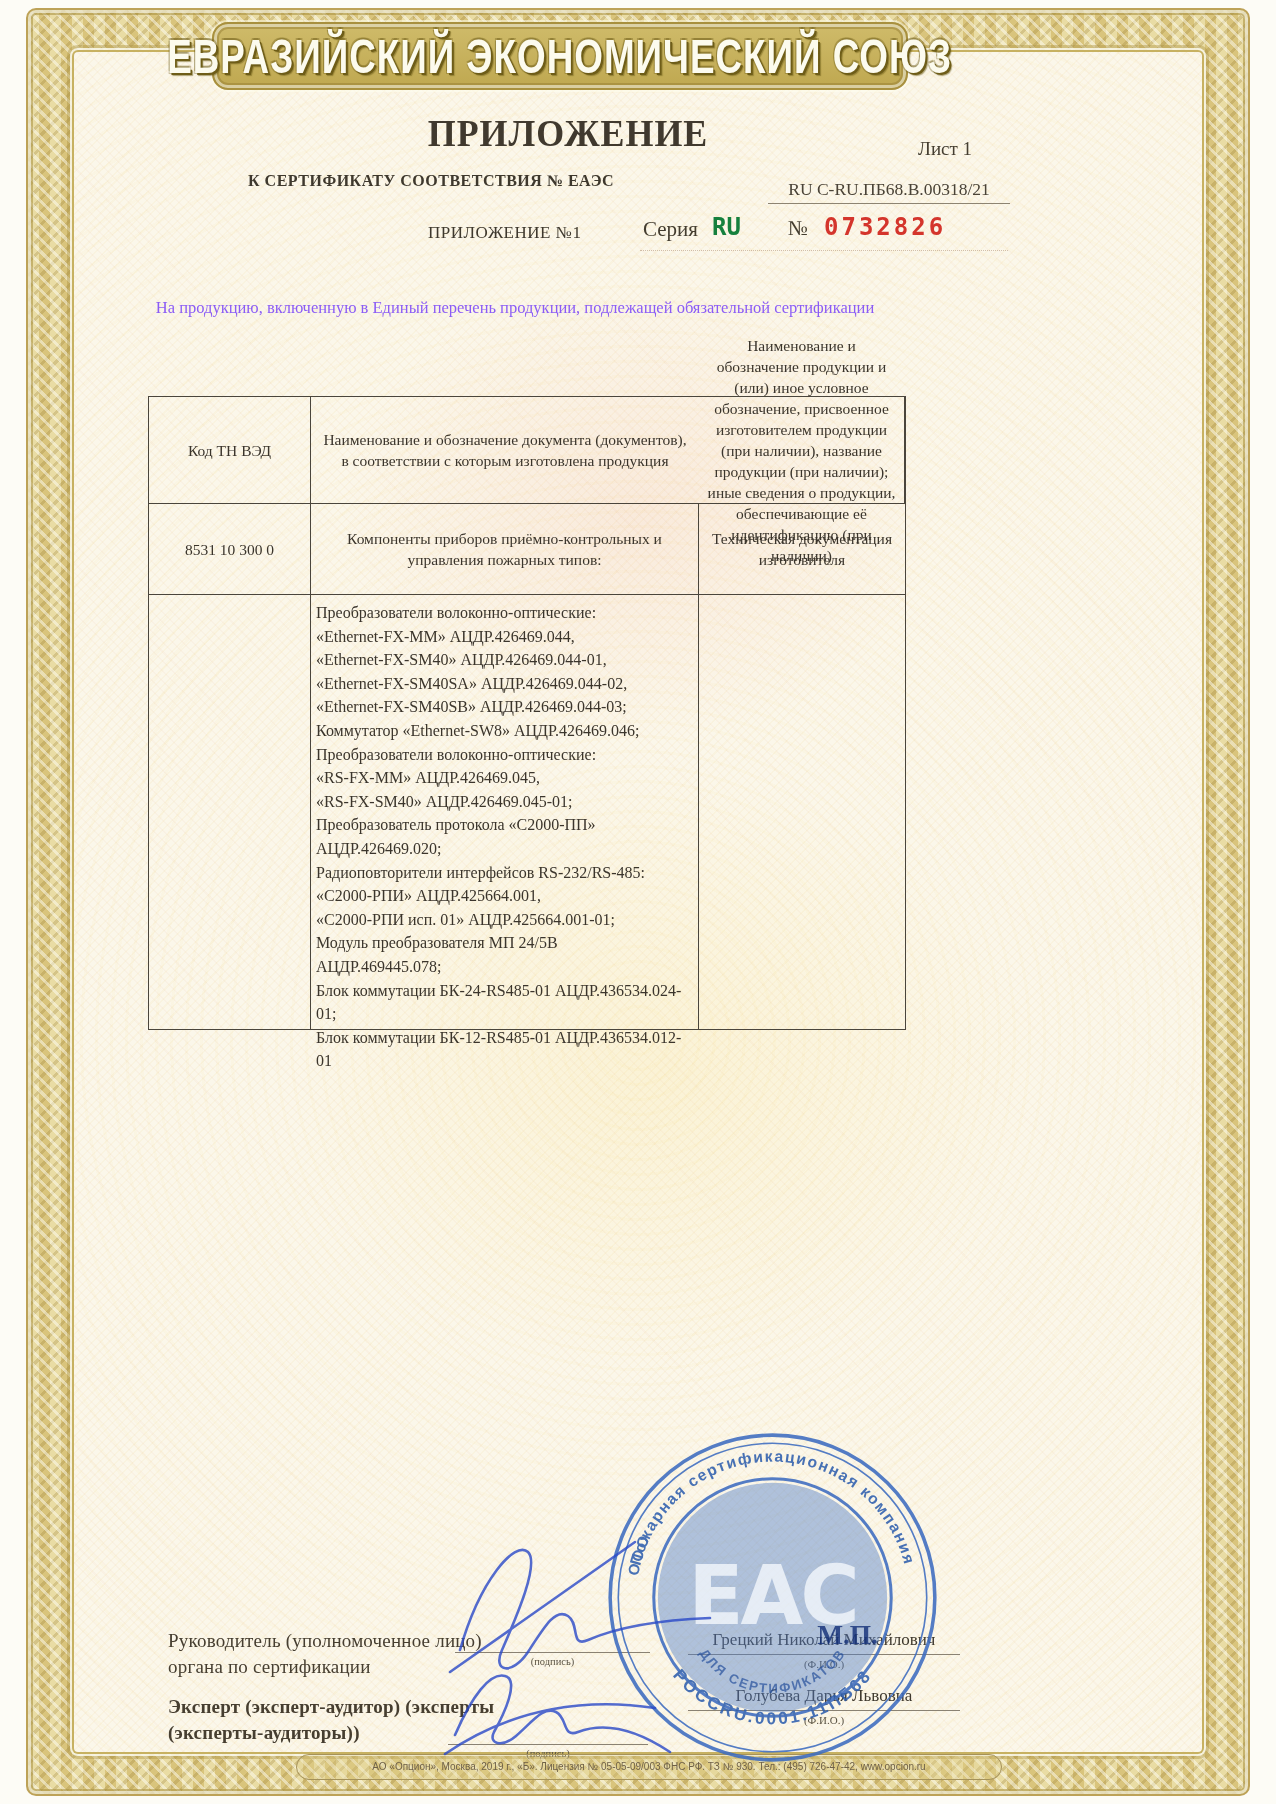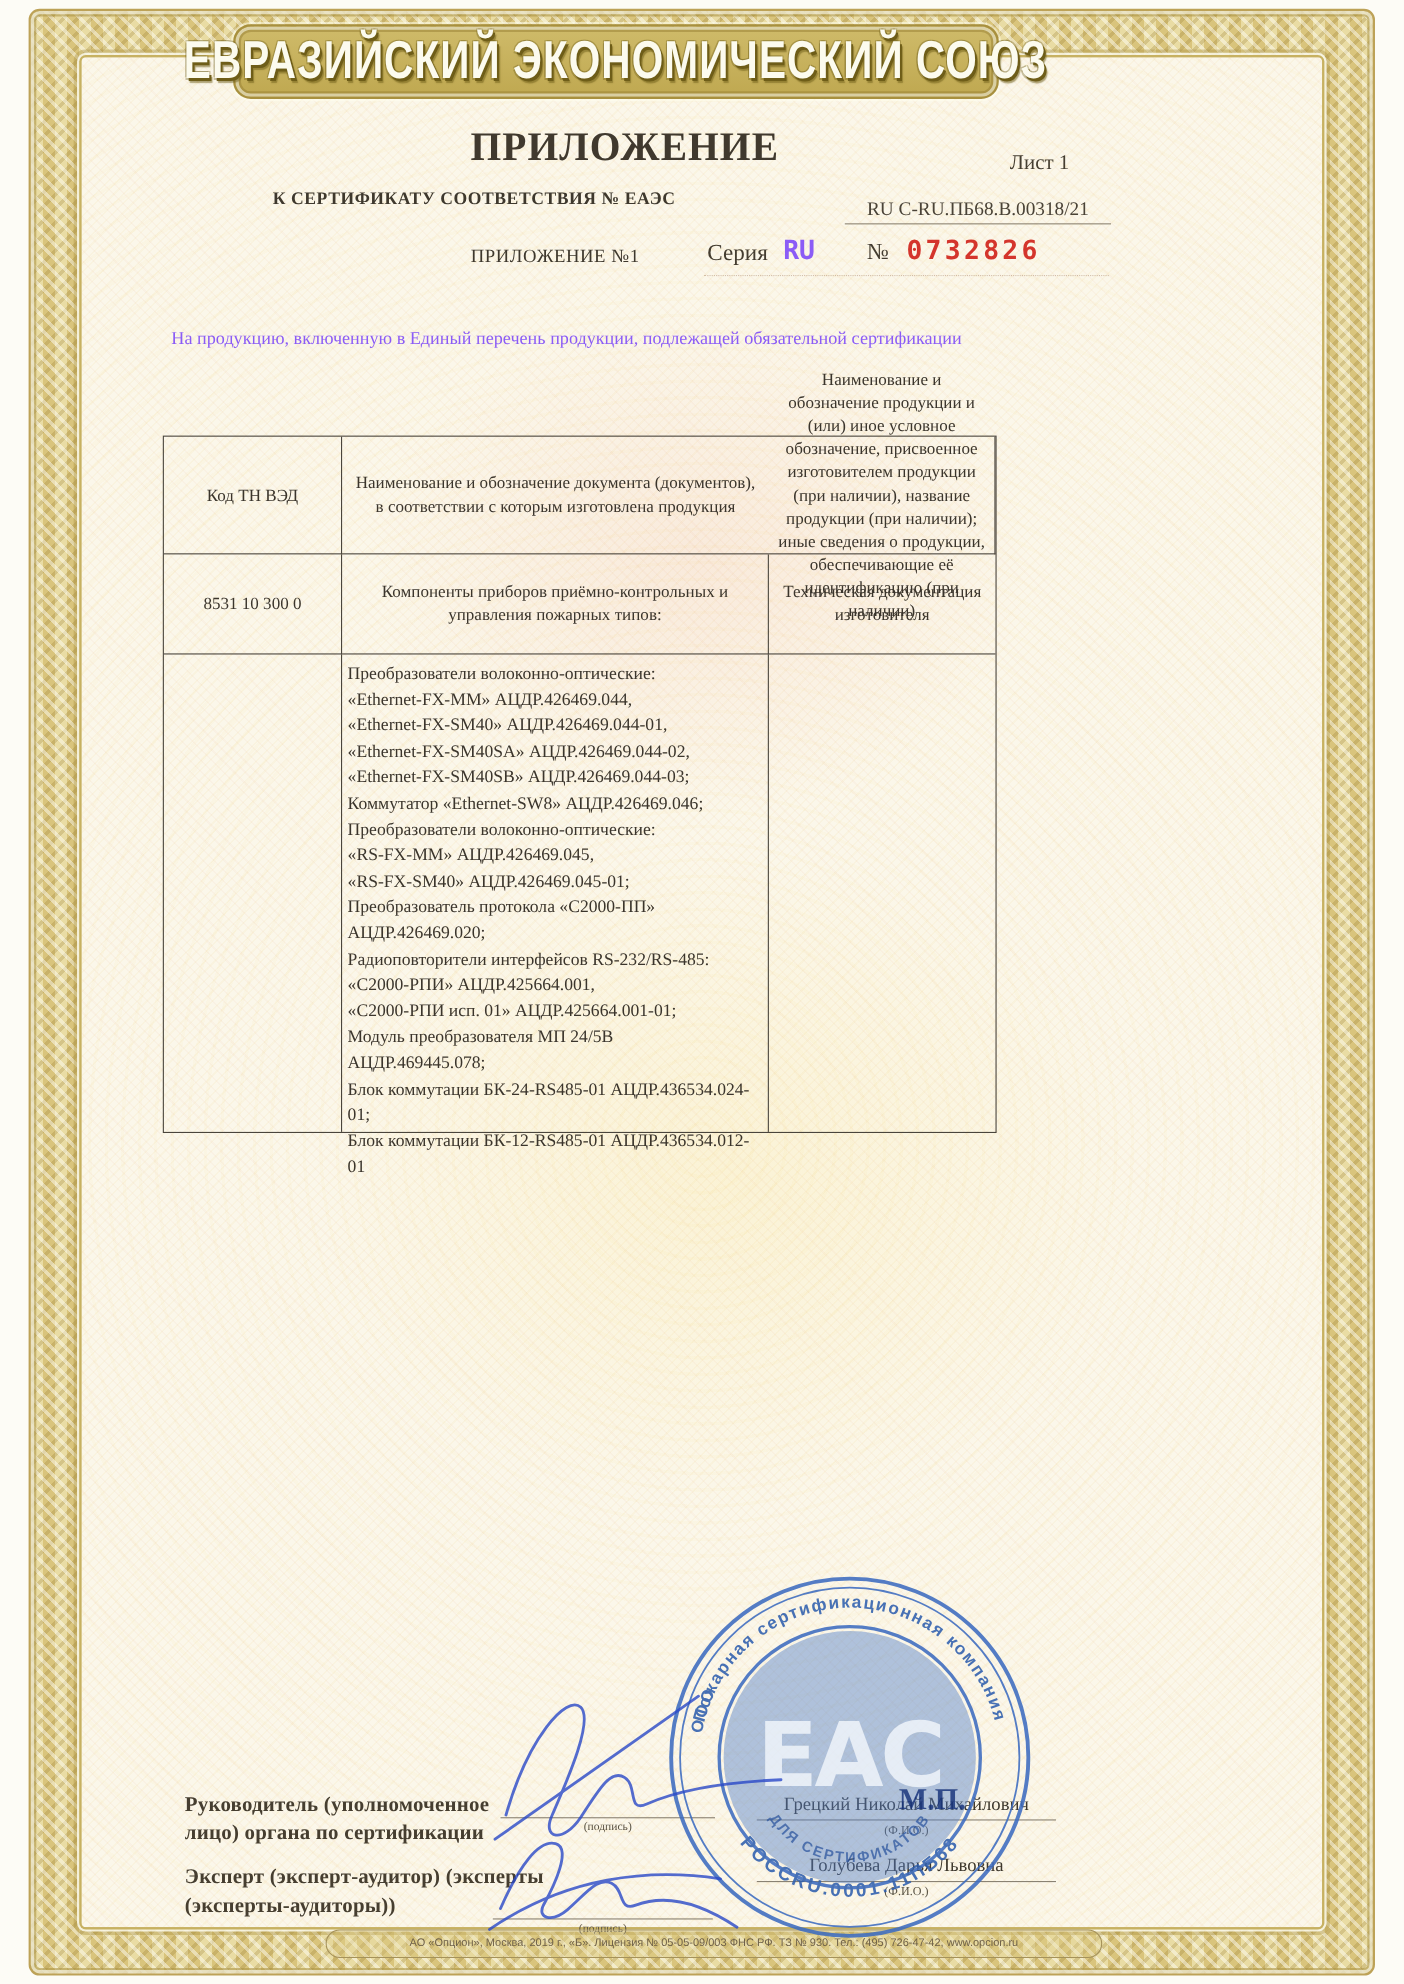--- a/index.html
+++ b/index.html
@@ -37,42 +37,42 @@
   .abs{position:absolute;z-index:2;}
 
   .title{left:358px;top:112px;width:420px;text-align:center;font-size:37px;font-weight:bold;
          letter-spacing:1px;color:#40392e;transform:scaleX(.97);}
   .sheet{left:918px;top:138px;font-size:19px;color:#453e31;}
   .subtitle{left:248px;top:172px;font-size:16px;font-weight:bold;letter-spacing:.5px;color:#3e382d;white-space:nowrap;}
   .certnum{left:768px;top:179px;width:242px;text-align:center;font-size:17.5px;color:#4a4337;
            border-bottom:1.5px solid #8d8472;padding-bottom:3px;white-space:nowrap;}
   .appendixno{left:428px;top:223px;font-size:17px;letter-spacing:.5px;color:#3e382d;}
   .series-label{left:643px;top:217px;font-size:21px;color:#443d30;}
-  .series-value{left:712px;top:213px;font-size:24px;font-weight:bold;color:#8b5cf6;
+  .series-value{left:712px;top:213px;font-size:24px;font-weight:bold;color:#15803d;
                 font-family:"DejaVu Sans Mono","Liberation Mono",monospace;}
   .numsign{left:788px;top:216px;font-size:21px;color:#443d30;}
   .numvalue{left:824px;top:213px;font-size:24px;font-weight:bold;color:#d4352c;letter-spacing:3px;
             font-family:"DejaVu Sans Mono","Liberation Mono",monospace;}
   .series-rule{left:640px;top:250px;width:368px;border-top:1px dotted rgba(150,110,80,.4);height:0;}
   .intro{left:110px;top:298px;width:810px;text-align:center;font-size:16.5px;color:#8b5cf6;}
 
   
   .tbl{position:absolute;left:148px;top:396px;width:758px;z-index:2;
        border:1.6px solid #4a453c;box-sizing:border-box;
        display:grid;grid-template-columns:162px 388px 1fr;grid-template-rows:107px 91px 434px;}
   .cell{border-right:1.4px solid #4a453c;border-bottom:1.4px solid #4a453c;box-sizing:border-box;
         font-size:15.5px;line-height:21px;color:#3b352c;padding:4px 8px;}
   .cell.lastcol{border-right:none;}
   .cell.lastrow{border-bottom:none;}
   .cell.mid{display:flex;align-items:center;justify-content:center;text-align:center;}
   .cell.toplist{padding:6px 4px 4px 5px;}
   .p-line{font-size:16px;line-height:23.6px;color:#3b352c;}
 
   
-  .sign-label{left:168px;top:1628px;width:330px;font-size:19px;font-weight:bold;line-height:26px;color:#46three;color:#463e30;letter-spacing:.2px;}
+  .sign-label{left:168px;top:1628px;width:330px;font-size:19px;font-weight:normal;line-height:26px;color:#46three;color:#463e30;letter-spacing:.2px;}
   .expert-label{left:168px;top:1694px;width:342px;font-size:19px;font-weight:bold;line-height:26px;color:#463e30;letter-spacing:.2px;}
   .sigline1{left:455px;top:1652px;width:195px;border-top:1.2px solid #8a8273;height:0;z-index:2;}
   .sigline2{left:448px;top:1744px;width:200px;border-top:1.2px solid #8a8273;height:0;z-index:2;}
   .sigcap1{left:455px;top:1656px;width:195px;text-align:center;font-size:10.5px;color:#5a5344;}
   .sigcap2{left:448px;top:1748px;width:200px;text-align:center;font-size:10.5px;color:#5a5344;}
   .name1{left:688px;top:1630px;width:272px;text-align:center;font-size:17px;color:#3e382d;white-space:nowrap;}
   .nameline1{left:688px;top:1654px;width:272px;border-top:1.2px solid #8a8273;height:0;}
   .fio1{left:688px;top:1658px;width:272px;text-align:center;font-size:11px;color:#5a5344;}
   .name2{left:688px;top:1686px;width:272px;text-align:center;font-size:17px;color:#3e382d;white-space:nowrap;}
   .nameline2{left:688px;top:1710px;width:272px;border-top:1.2px solid #8a8273;height:0;}

